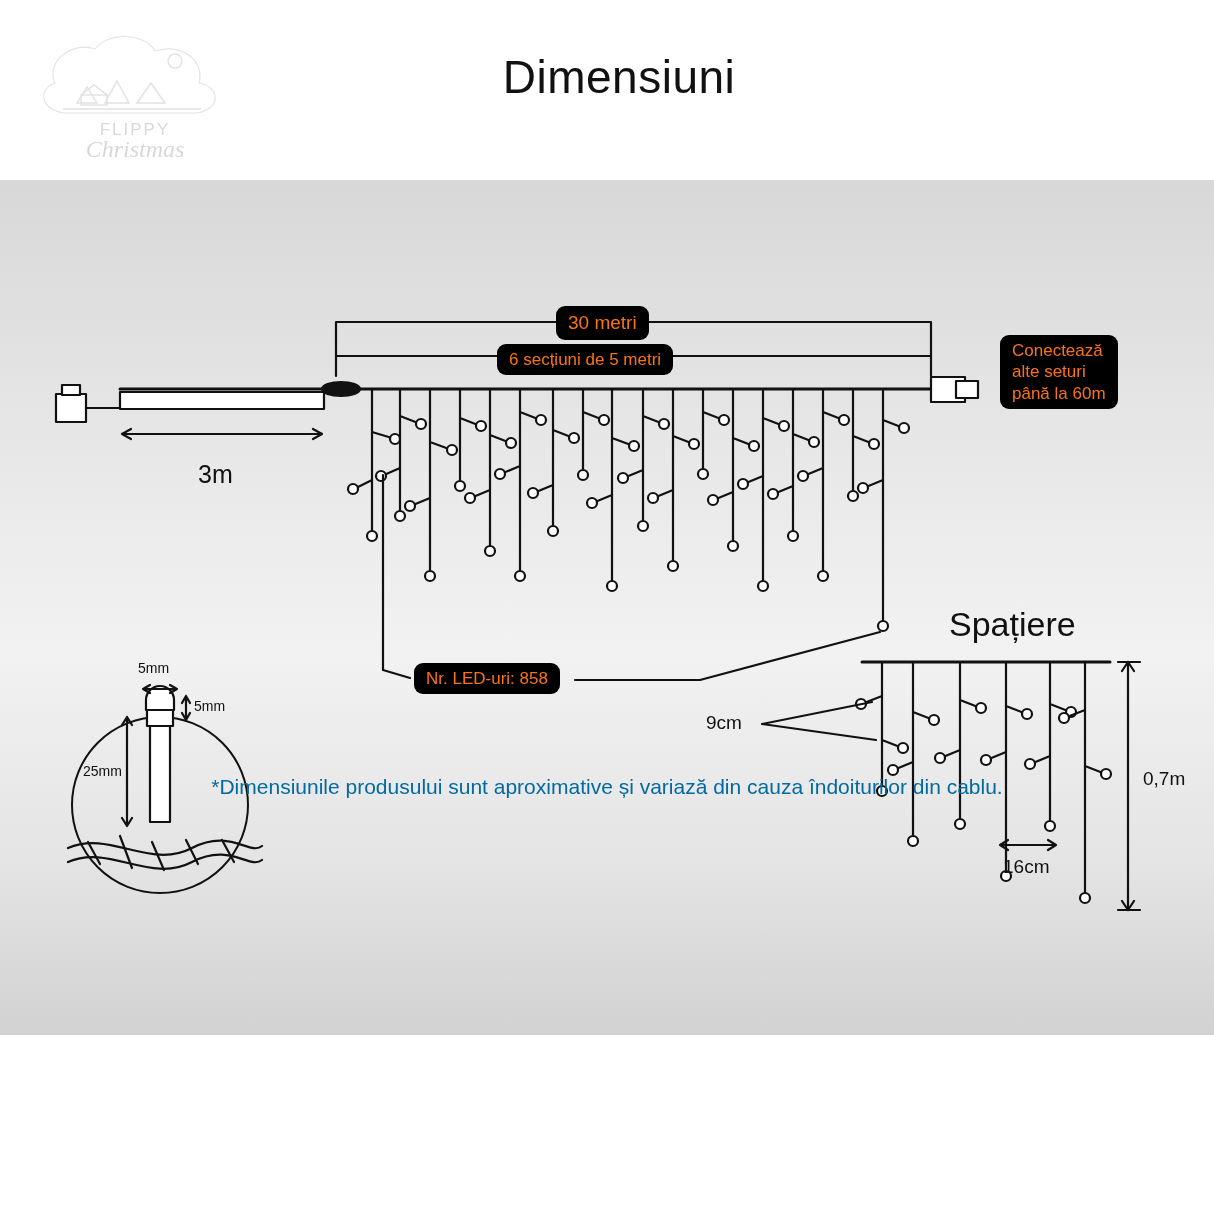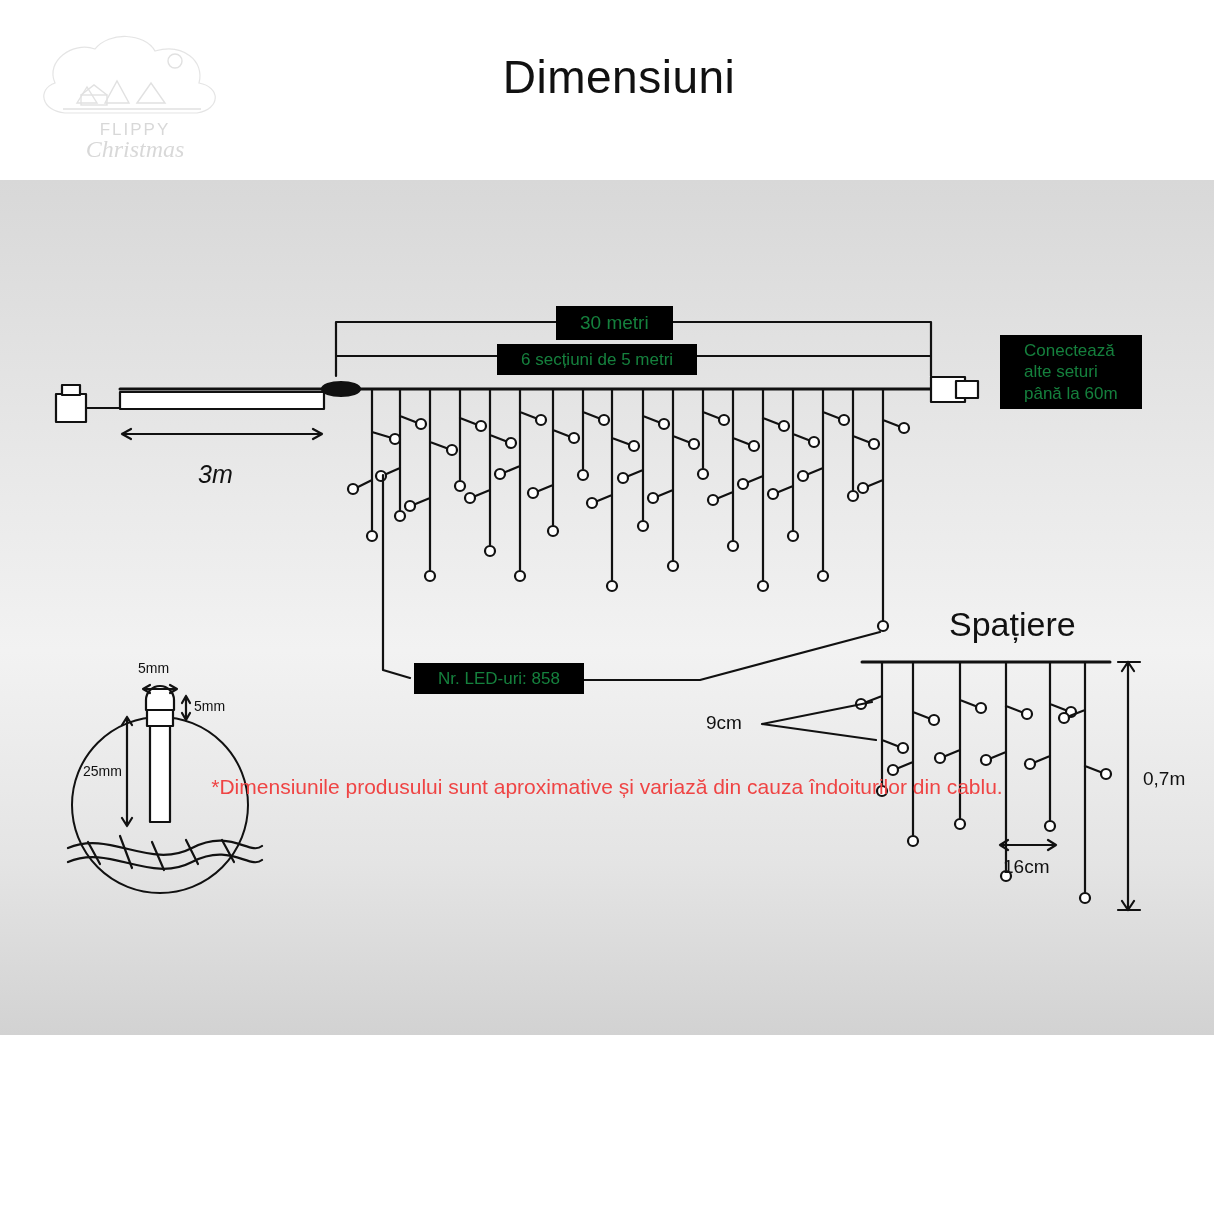--- a/index.html
+++ b/index.html
@@ -1,28 +1,28 @@
 <!DOCTYPE html>
 <html><head>
 <meta charset="utf-8">
 <style>
   html,body{margin:0;padding:0;background:#ffffff;}
   body{font-family:"Liberation Sans", sans-serif;}
   #page{position:relative;width:1214px;height:1214px;overflow:hidden;background:#ffffff;}
   #canvas{position:absolute;left:0;top:180px;width:1214px;height:855px;
     background:linear-gradient(180deg,#d8d8d8 0%, #e9e9e9 35%, #f2f2f2 55%, #e4e4e4 80%, #d2d2d2 100%);}
   .svgwrap{position:absolute;left:0;top:0;width:1214px;height:855px;}
-  .lbl{position:absolute;background:#000;color:#15803d;font-size:17px;line-height:1.25;
-       padding:5px 24px;white-space:pre;}
+  .lbl{position:absolute;background:#000;color:#f97316;font-size:17px;line-height:1.25;
+       padding:5px 12px;white-space:pre;border-radius:9px;}
   .plain{position:absolute;color:#111;font-size:17px;white-space:pre;}
   #title{position:absolute;left:0;top:50px;width:1214px;text-align:center;
          font-size:46px;color:#111;letter-spacing:.5px;padding-left:12px;}
   #logo{position:absolute;left:25px;top:25px;width:220px;height:140px;opacity:.55;}
   #footnote{position:absolute;left:0;top:775px;width:1214px;text-align:center;
-            font-size:21px;color:#ef4444;}
+            font-size:21px;color:#0369a1;}
 </style>
 </head>
 <body>
 
 <div id="page">
 
   <div id="canvas">
 
     <svg class="svgwrap" viewBox="0 0 1214 855">
       <g stroke="#111" fill="none" stroke-width="2.2" stroke-linecap="round" stroke-linejoin="round">
@@ -239,21 +239,21 @@
       </g>
     </svg>
 
     <div class="lbl" style="left:556px;top:126px;font-size:19px;">30 metri</div>
     <div class="lbl" style="left:497px;top:164px;text-align:right;">6 secțiuni de 5 metri</div>
     <div class="lbl" style="left:1000px;top:155px;">Conectează
 alte seturi
 până la 60m</div>
     <div class="lbl" style="left:414px;top:483px;">Nr. LED-uri: 858</div>
 
-    <div class="plain" style="left:198px;top:280px;font-size:25px;font-style:italic;">3m</div>
+    <div class="plain" style="left:198px;top:280px;font-size:25px;">3m</div>
     <div class="plain" style="left:949px;top:425px;font-size:34px;">Spațiere</div>
     <div class="plain" style="left:706px;top:532px;font-size:19px;">9cm</div>
     <div class="plain" style="left:1143px;top:588px;font-size:19px;">0,7m</div>
     <div class="plain" style="left:1003px;top:676px;font-size:19px;">16cm</div>
     <div class="plain" style="left:138px;top:480px;font-size:14px;">5mm</div>
     <div class="plain" style="left:194px;top:518px;font-size:14px;">5mm</div>
     <div class="plain" style="left:83px;top:583px;font-size:14px;">25mm</div>
 
   </div>
 

